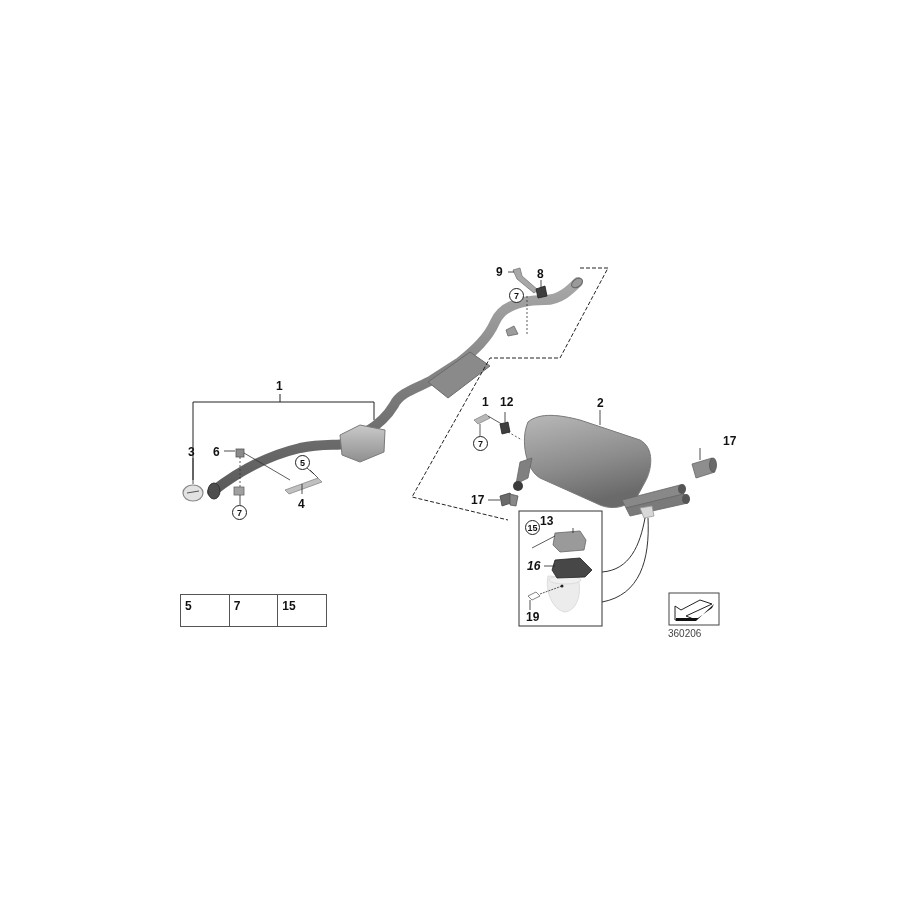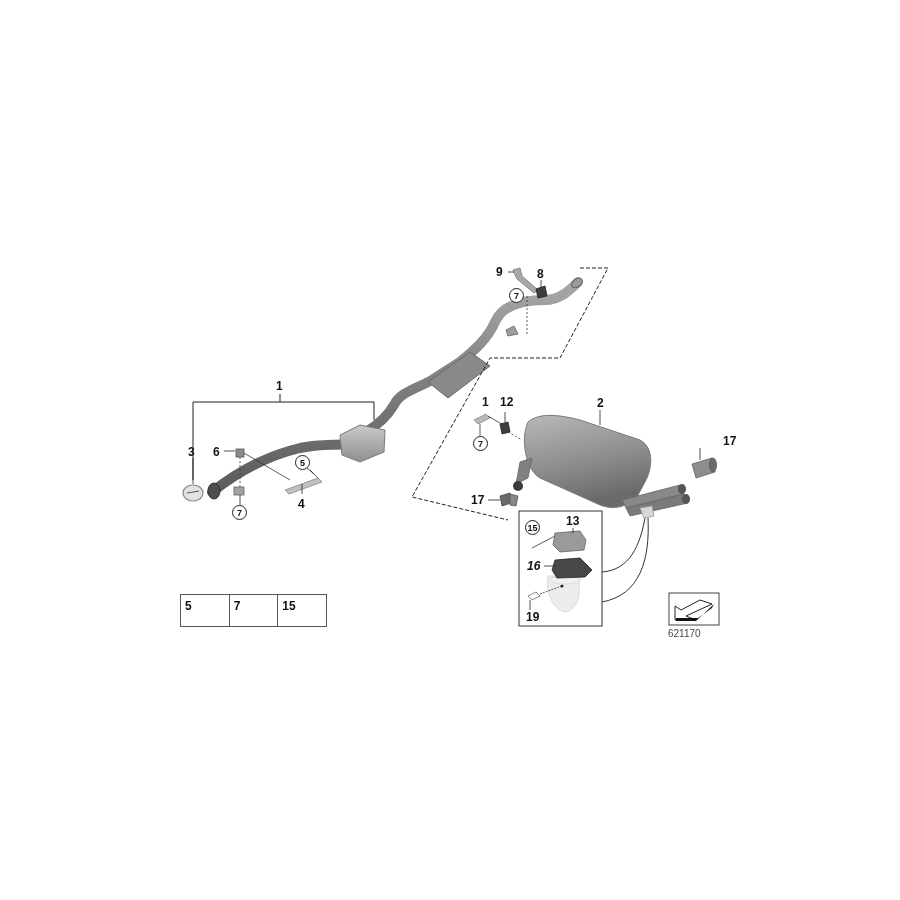--- a/index.html
+++ b/index.html
@@ -186,33 +186,33 @@
   <span class="circ" style="left:295px;top:455px;">5</span>
   <span class="lbl" style="left:213px;top:446px;">6</span>
   <span class="circ" style="left:232px;top:505px;">7</span>
   <span class="circ" style="left:509px;top:288px;">7</span>
   <span class="circ" style="left:473px;top:436px;">7</span>
   <span class="lbl" style="left:537px;top:268px;">8</span>
   <span class="lbl" style="left:496px;top:266px;">9</span>
   <span class="lbl" style="left:471px;top:494px;">17</span>
   <span class="lbl" style="left:482px;top:396px;">1</span>
   <span class="lbl" style="left:500px;top:396px;">12</span>
-  <span class="lbl" style="left:566px;top:515px;">13</span>
+  <span class="lbl" style="left:540px;top:515px;">13</span>
   <span class="lbl" style="left:526px;top:611px;">19</span>
   <span class="circ" style="left:525px;top:520px;">15</span>
   <span class="lbl" style="left:527px;top:560px;font-style:italic;">16</span>
   <span class="lbl" style="left:723px;top:435px;">17</span>
 
   
   <div class="legend">
     <div class="legend-cell">
       <span class="legend-num">5</span>
     </div>
     <div class="legend-cell">
       <span class="legend-num">7</span>
     </div>
     <div class="legend-cell">
       <span class="legend-num">15</span>
     </div>
   </div>
 
-  <span class="refnum">621170</span>
+  <span class="refnum">360206</span>
 </div>
 
 </body></html>

